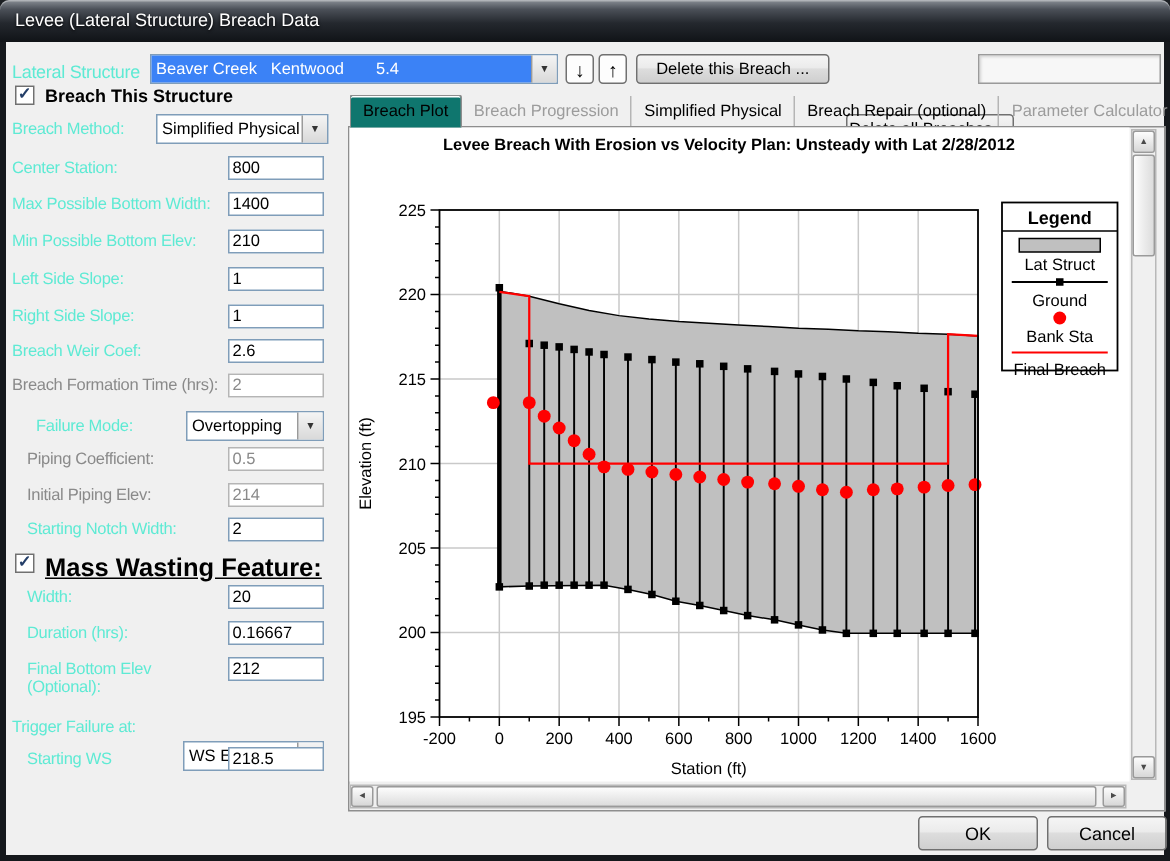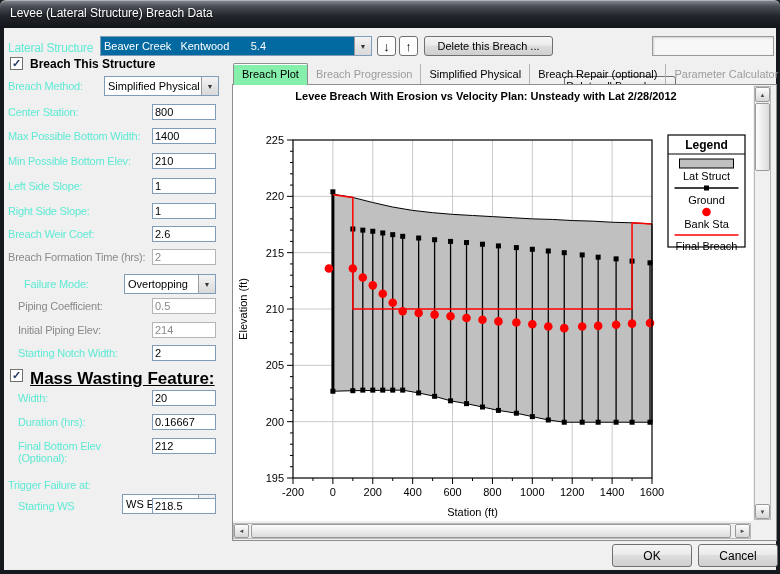--- a/index.html
+++ b/index.html
@@ -42,21 +42,21 @@
     border:1px solid #7f9db9;display:flex;align-items:stretch;box-sizing:border-box;
   }
   .combo .ctext{
     flex:1;font-size:11px;padding:3px 3px 0 3px;white-space:pre;overflow:hidden;
   }
   .combo .cbtn{
     width:16px;background:linear-gradient(#f4f4f4,#d9d9d9);
     border-left:1px solid #9a9a9a;color:#333;font-size:7px;
     display:flex;align-items:center;justify-content:center;
   }
-  .combo.selected .ctext{background:#0369a1;color:#fff;}
+  .combo.selected .ctext{background:#3b82f6;color:#fff;}
   .btn{
     position:absolute;box-sizing:border-box;
     background:linear-gradient(#f5f5f5 0%,#ebebeb 45%,#dddddd 50%,#cfcfcf 100%);
     border:1px solid #707070;border-radius:3px;
     font-size:11px;color:#000;text-align:center;
     display:flex;align-items:center;justify-content:center;cursor:default;
   }
   .btn.arrow{font-weight:bold;font-size:13px;background:#fdfdfd;}
   .sunken{
     position:absolute;background:#f7f7f7;border:1px solid #9a9a9a;box-sizing:border-box;
@@ -77,21 +77,21 @@
   }
   .fld.dim{color:#8a8a8a;border-color:#b5b5b5;}
   
   .tabs{position:absolute;left:233px;top:62px;height:22px;display:flex;align-items:flex-end;}
   .tab{
     font-size:11px;padding:4px 8px 4px 8px;color:#000;position:relative;
     border-right:1px solid #b5b5b5;white-space:nowrap;
   }
   .tab.disabled{color:#9c9c9c;}
   .tab.active{
-    background:#86efac;border:1px solid #8e8e8e;border-bottom:none;
+    background:#0f766e;border:1px solid #8e8e8e;border-bottom:none;
     border-radius:2px 2px 0 0;box-shadow:inset 0 1px 0 #ffffff;
     margin-bottom:-1px;padding-bottom:5px;z-index:3;
   }
   .tab-panel{
     position:absolute;left:232px;top:84px;width:545px;height:457px;
     background:#f0f0f0;border:1px solid #8e8e8e;box-sizing:border-box;z-index:2;
   }
   .chart-host{
     position:absolute;left:233px;top:85px;width:520px;height:436px;background:#ffffff;z-index:2;
   }

